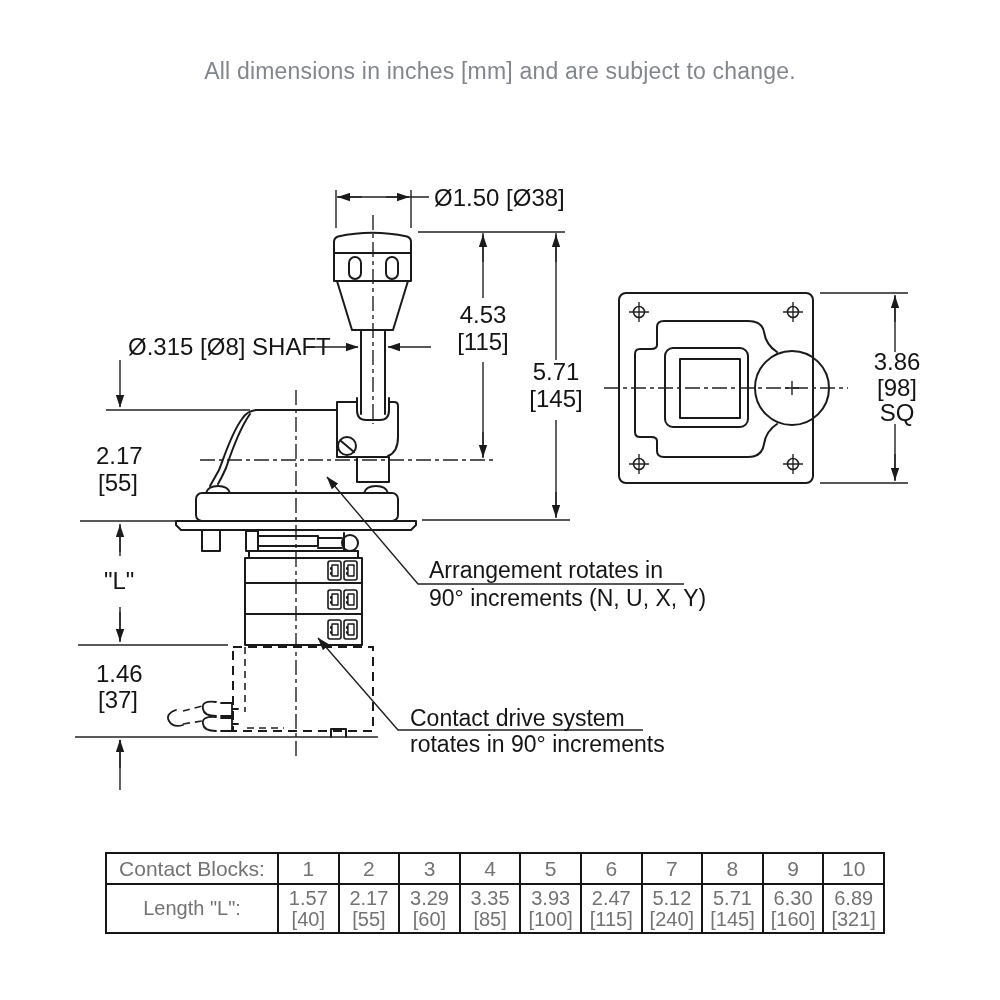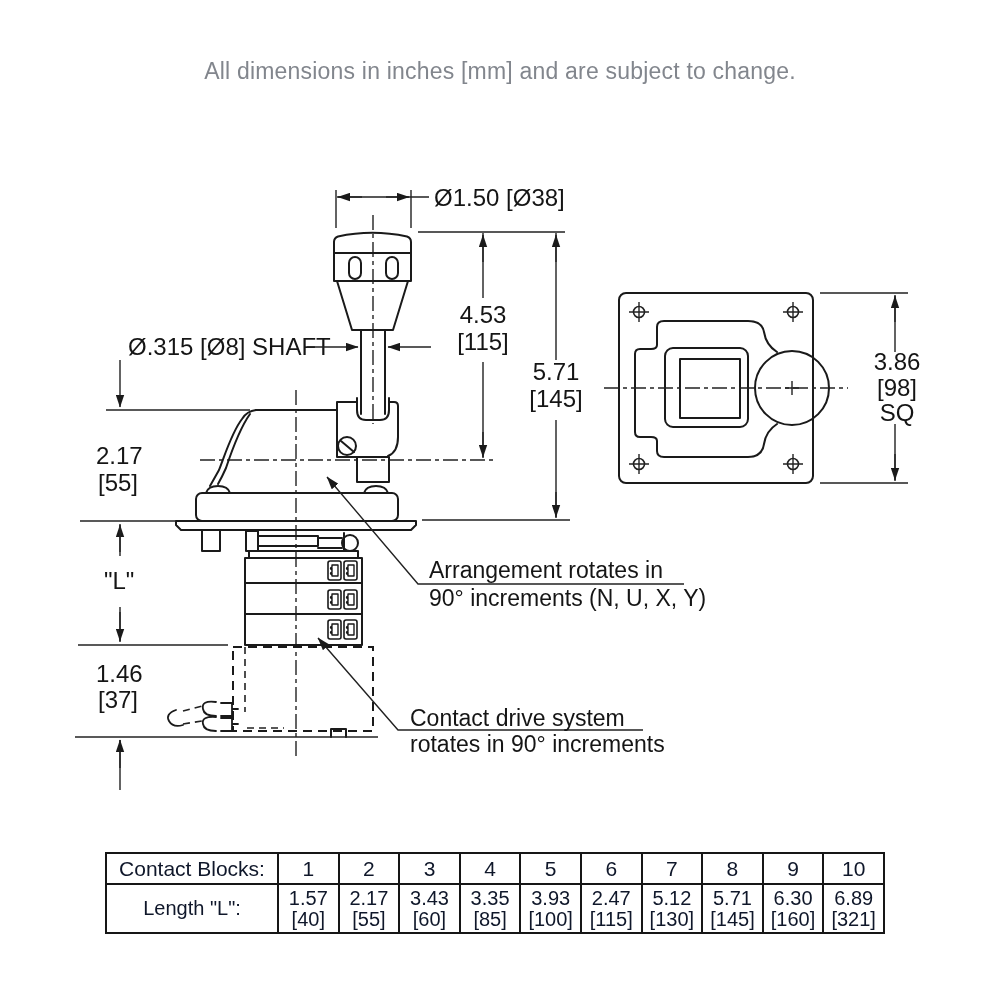--- a/index.html
+++ b/index.html
@@ -11,21 +11,21 @@
   svg text{fill:#151515;font-family:"Liberation Sans",sans-serif;}
   .obj{stroke:#1a1a1a;stroke-width:2;fill:none;stroke-linecap:round;stroke-linejoin:round;}
   .thin{stroke:#222;stroke-width:1.4;fill:none;}
   .cl{stroke:#222;stroke-width:1.4;fill:none;stroke-dasharray:15 4 4 4;}
   .dash{stroke:#1a1a1a;stroke-width:2;fill:none;stroke-dasharray:9 6;}
   .dashthin{stroke:#222;stroke-width:1.6;fill:none;stroke-dasharray:7 5;}
   .dimtext{font-size:24px;}
   .notetext{font-size:23px;}
   
   #spec-table{position:absolute;left:105px;top:852px;width:780px;border-collapse:collapse;
-              table-layout:fixed;background:#fff;color:#0f172a;}
+              table-layout:fixed;background:#fff;color:#737373;}
   #spec-table td{border:2px solid #161616;text-align:center;vertical-align:middle;padding:0;}
   #spec-table tr.hdr td{height:29px;font-size:21px;}
   #spec-table tr.dat td{height:47px;font-size:20px;line-height:21px;}
   #spec-table td.lbl{font-size:21px;}
 </style>
 </head>
 <body>
 
 <div id="canvas">
 
@@ -230,38 +230,38 @@
       <td class="lbl">Length "L":</td>
       <td>
             <div>1.57</div>
             <div>[40]</div>
           </td>
       <td>
             <div>2.17</div>
             <div>[55]</div>
           </td>
       <td>
-            <div>3.43</div>
+            <div>3.29</div>
             <div>[60]</div>
           </td>
       <td>
             <div>3.35</div>
             <div>[85]</div>
           </td>
       <td>
             <div>3.93</div>
             <div>[100]</div>
           </td>
       <td>
             <div>2.47</div>
             <div>[115]</div>
           </td>
       <td>
             <div>5.12</div>
-            <div>[130]</div>
+            <div>[240]</div>
           </td>
       <td>
             <div>5.71</div>
             <div>[145]</div>
           </td>
       <td>
             <div>6.30</div>
             <div>[160]</div>
           </td>
       <td>

